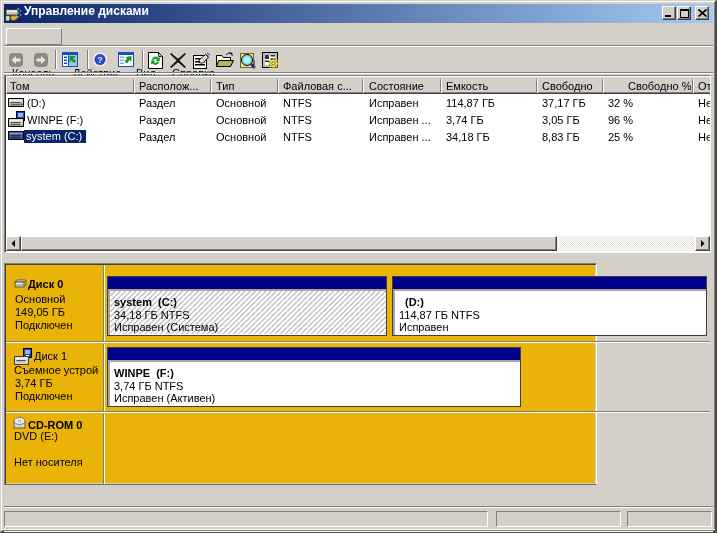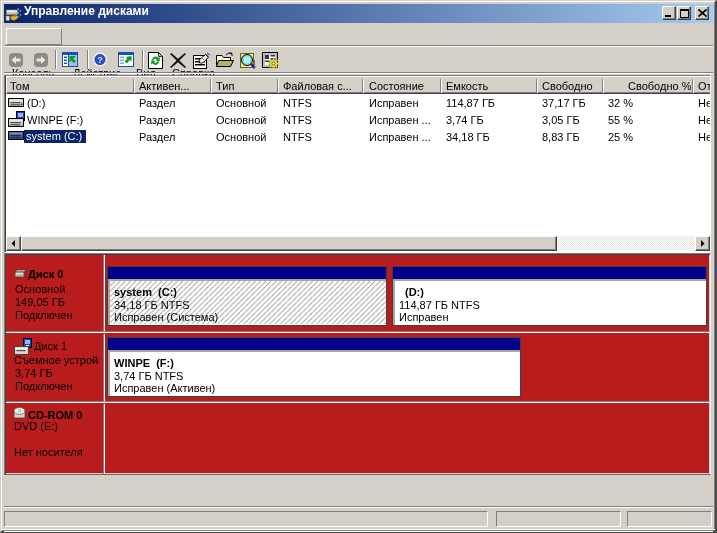--- a/index.html
+++ b/index.html
@@ -63,25 +63,25 @@
   box-shadow: inset -1px -1px 0 #808080;
   display:flex; align-items:center; justify-content:center;
 }
 .sb-thumb {
   position:absolute; left:15px; top:0; width:536px; height:15px; background:#D4D0C8;
   border-top:1px solid #FFFFFF; border-left:1px solid #FFFFFF;
   border-right:1px solid #404040; border-bottom:1px solid #404040;
   box-shadow: inset -1px -1px 0 #808080;
 }
 .gview {
-  left:4px; top:253px; width:707px; height:222px;
+  left:4px; top:263px; width:593px; height:222px;
   border-top:1px solid #808080; border-left:1px solid #808080;
   border-right:1px solid #FFFFFF; border-bottom:1px solid #6b6b66;
   box-shadow: inset 1px 1px 0 #404040, inset -1px -1px 0 #D4D0C8;
-  background:#b91c1c;
+  background:#eab308;
 }
 .gv-inner { position:absolute; left:1px; top:1px; width:704px; height:220px; overflow:hidden; }
 .glabel-sep { position:absolute; left:97px; width:2px; border-left:1px solid #808080; border-right:1px solid #FFFFFF; }
 .grow-sep { position:absolute; left:0; width:704px; height:2px; border-top:1px solid #808080; border-bottom:1px solid #FFFFFF; }
 .part { position:absolute; background:#fff; border:1px solid #404040; }
 .pband { position:absolute; left:0px; top:0px; right:0px; height:12px; background:#00008B; }
 .pcontent { position:absolute; left:0; top:12px; right:0; bottom:0; background:#fff; box-shadow: inset 2px 2px 0 #A9A6A1; }
 .ptext { position:absolute; left:6px; top:7px; line-height:12.5px; white-space:nowrap; }
 .dtext { line-height:13px; }
 .legend { left:4px; top:487px; width:709px; height:20px; border-top:1px solid #fff;margin-top:44px; }
@@ -222,21 +222,21 @@
     </g>
   </g>
 </svg>
 <div class="abs toolbar-bot"></div>
 
 <div class="abs listview">
  <div class="lv-inner">
   <div class="hdr"></div>
   <div class="hdrcell" style="left:4px;">Том</div>
   <div class="hdrsep" style="left:127px;"></div>
-  <div class="hdrcell" style="left:133px;">Активен...</div>
+  <div class="hdrcell" style="left:133px;">Располож...</div>
   <div class="hdrsep" style="left:204px;"></div>
   <div class="hdrcell" style="left:210px;">Тип</div>
   <div class="hdrsep" style="left:271px;"></div>
   <div class="hdrcell" style="left:277px;">Файловая с...</div>
   <div class="hdrsep" style="left:356px;"></div>
   <div class="hdrcell" style="left:363px;">Состояние</div>
   <div class="hdrsep" style="left:434px;"></div>
   <div class="hdrcell" style="left:440px;">Емкость</div>
   <div class="hdrsep" style="left:530px;"></div>
   <div class="hdrcell" style="left:536px;">Свободно</div>
@@ -273,21 +273,21 @@
       <rect x="2.5" y="11" width="10" height="1.2" fill="#55524c"></rect>
       <rect x="2.5" y="13.2" width="10" height="1.2" fill="#55524c"></rect>
     </svg>
     <div class="cell" style="left:21px;">WINPE (F:)</div>
     <div class="cell" style="left:133px;">Раздел</div>
     <div class="cell" style="left:210px;">Основной</div>
     <div class="cell" style="left:277px;">NTFS</div>
     <div class="cell" style="left:363px;">Исправен ...</div>
     <div class="cell" style="left:440px;">3,74 ГБ</div>
     <div class="cell" style="left:536px;">3,05 ГБ</div>
-    <div class="cell" style="left:602px;">55 %</div>
+    <div class="cell" style="left:602px;">96 %</div>
     <div class="cell" style="left:692px; width:19px; overflow:hidden;">Нет</div>
   </div>
   <div class="row" style="top:52px;">
     <svg class="abs" style="left:2px;top:-1px" width="17" height="17" viewBox="0 0 17 17">
       <rect x="0.5" y="4.5" width="15" height="8" fill="#46557e" stroke="#00002c"></rect>
       <rect x="1.5" y="5.5" width="13" height="2" fill="#7c8cb2"></rect>
       <rect x="2.5" y="8" width="10" height="1.2" fill="#1c2848"></rect>
       <rect x="2.5" y="10.2" width="10" height="1.2" fill="#1c2848"></rect>
     </svg>
     <div class="cell" style="left:18px; background:#0A246A; color:#fff; padding:1px 4px 1px 2px; top:2px; line-height:11px;">system (C:)</div>

